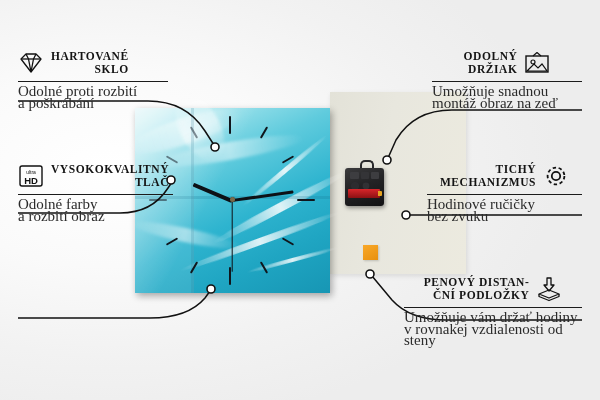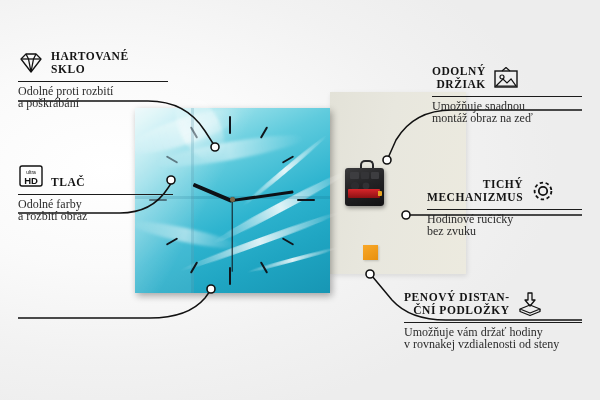--- a/index.html
+++ b/index.html
@@ -49,26 +49,26 @@
   .callout{position:absolute;}
   .co-head{display:flex;align-items:center;gap:7px;}
   .co-title{
     font-family:"Liberation Serif", serif;
     font-weight:700;font-size:11.5px;letter-spacing:.55px;
     color:#141414;line-height:13px;text-transform:uppercase;
   }
   .co-rule{height:1px;background:#1b1b1b;margin:5px 0 4px 0;}
   .co-desc{
     font-family:"Liberation Serif", serif;
-    font-size:12px;line-height:11.5px;color:#2b2b2b;
+    font-size:15px;line-height:11.5px;color:#2b2b2b;
   }
   .left .co-head{justify-content:flex-start;}
-  .left .co-title{text-align:left;}
+  .left .co-title{text-align:right;}
   .left .co-desc{text-align:left;}
-  .right .co-head{justify-content:flex-start;margin-top:15px;}
+  .right .co-head{justify-content:center;}
   .right .co-title{text-align:right;}
   .right .co-desc{}
   .ico{width:26px;height:24px;flex:0 0 26px;display:block;}
   svg{display:block;overflow:visible;}
   .lines{position:absolute;left:0;top:0;width:600px;height:400px;pointer-events:none;}
 </style>
 </head>
 <body>
 
 <div id="stage">
@@ -171,21 +171,21 @@
   <div class="callout left" style="left:18px;top:163px;width:155px;">
     <div class="co-head">
       <span class="ico">
         <svg width="26" height="24" viewBox="0 0 26 24">
           <rect x="2" y="2" width="22" height="20" rx="2" fill="none" stroke="#111" stroke-width="1.4"></rect>
           <text x="13" y="10" font-family="Liberation Sans, sans-serif" font-size="5" text-anchor="middle" fill="#111">ultra</text>
           <text x="13" y="19.5" font-family="Liberation Sans, sans-serif" font-size="9.5" font-weight="bold" text-anchor="middle" fill="#111">HD</text>
         </svg>
       </span>
       <span class="co-title">
-        <br>
+        <span>VYSOKOKVALITNÝ</span><br>
         <span>TLAČ</span>
       </span>
     </div>
     <div class="co-rule"></div>
     <div class="co-desc">
       <span>Odolné farby</span><br>
       <span>a rozbití obraz</span>
     </div>
   </div>
 

